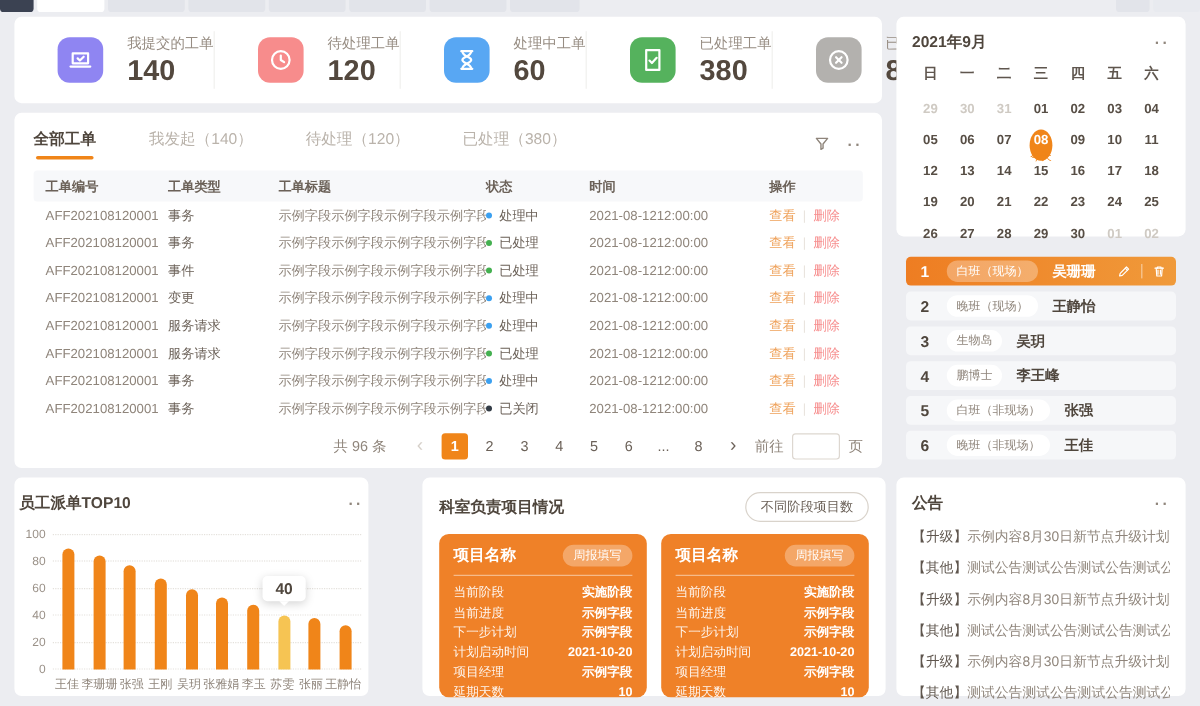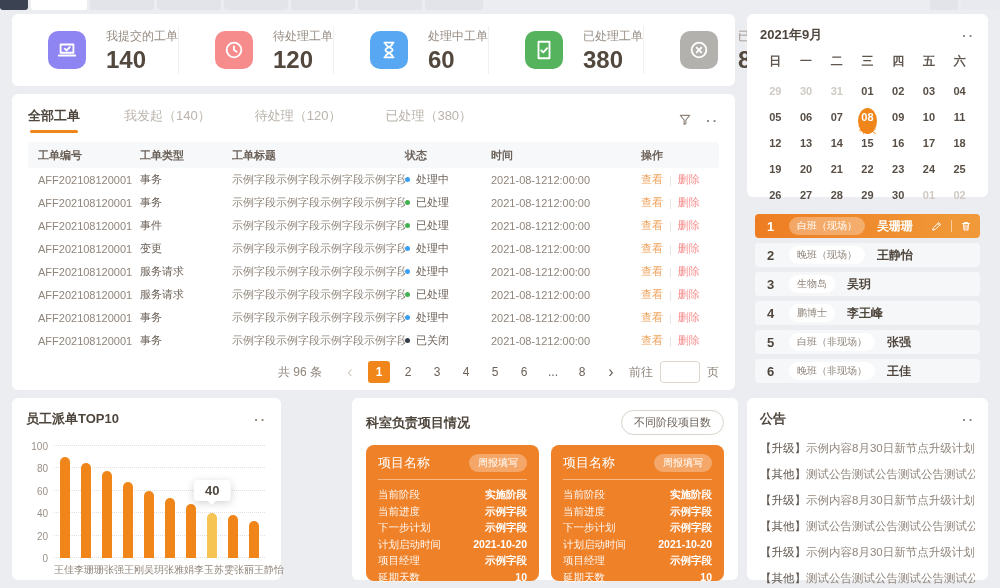--- a/index.html
+++ b/index.html
@@ -75,42 +75,42 @@
   .shift-row.active { background:linear-gradient(90deg,#ee7d22,#f09a3a); }
   .shift-no { font-size:13px; font-weight:bold; color:#4f463d; width:22px; }
   .shift-tag { background:#fff; border-radius:10px; padding:2px 8px; font-size:10px; color:#8f857b; white-space:nowrap; }
   .shift-name { font-size:12px; font-weight:bold; color:#4f463d; margin-left:12px; white-space:nowrap; }
   .shift-row.active .shift-no, .shift-row.active .shift-name { color:#fff; }
   .shift-row.active .shift-tag { background:rgba(255,255,255,.3); color:#fff;text-align:center; }
   .shift-tools { margin-left:auto; display:flex; align-items:center; gap:8px; }
   .shift-vsep { width:1px; height:12px; background:rgba(255,255,255,.5); }
 
   
-  .chart-card { left:12px; top:398px; width:269px; height:182px; padding:12px 14px; }
+  .chart-card { left:12px; top:398px; width:295px; height:182px; padding:12px 4px; }
   .plot-wrap { position:relative; margin:18px 2px 0 28px; height:112px; }
   .gridline { position:absolute; left:0; right:0; border-top:1px dotted #e4e1dc; }
   .ylabel { position:absolute; left:-28px; width:22px; text-align:right; font-size:10px; color:#9a9188; transform:translateY(-50%); }
   .bars { position:absolute; inset:0; display:flex; }
   .bar-slot { flex:1; position:relative; }
   .bar { position:absolute; bottom:0; left:50%; transform:translateX(-50%); width:10px; border-radius:5px 5px 0 0; background:#f08519; cursor:pointer; }
   .bar.hl { background:#f6c453; }
   .xlabels { display:flex; margin:5px 2px 0 28px; }
   .xlabel { flex:1; text-align:center; font-size:10px; color:#8f857b; white-space:nowrap; }
   .tooltip { position:absolute; transform:translateX(-50%); background:#fff; border-radius:4px;
              box-shadow:0 2px 8px rgba(0,0,0,.18); padding:3px 11px; font-size:13px; color:#4f463d; font-weight:bold; }
   .tooltip::after { content:""; position:absolute; left:50%; bottom:-4px; margin-left:-4px;
              border-left:4px solid transparent; border-right:4px solid transparent; border-top:4px solid #fff; }
 
   
   .projects-card { left:352px; top:398px; width:386px; height:182px; padding:12px 14px; }
   .proj-filter { border:1px solid #d9d3cb; border-radius:13px; background:#fff; padding:4px 12px; font-size:11px; color:#6b6158; cursor:pointer; white-space:nowrap; }
   .proj-cards { display:flex; gap:12px; margin-top:10px; }
   .proj-card { flex:1; background:#ef8128; border-radius:8px; padding:9px 12px 10px 12px; color:#fff; height:136px; }
   .proj-head { display:flex; align-items:center; justify-content:space-between; }
-  .proj-name { font-size:13px; font-weight:normal; }
+  .proj-name { font-size:13px; font-weight:bold; }
   .proj-badge { background:rgba(255,255,255,.3); border-radius:10px; padding:2px 9px; font-size:10px; cursor:pointer; }
   .proj-div { border-bottom:1px solid rgba(255,255,255,.45); margin:7px 0 6px 0; }
   .proj-field { display:flex; justify-content:space-between; font-size:10.5px; line-height:16.5px; }
   .pf-label { color:rgba(255,255,255,.92); }
   .pf-value { font-weight:bold; }
 
   
   .announce-card { left:747px; top:398px; width:241px; height:182px; padding:12px 13px; }
   .ann-list { margin-top:7px; }
   .ann-item { font-size:11.5px; line-height:26px; white-space:nowrap; overflow:hidden; cursor:pointer; }

